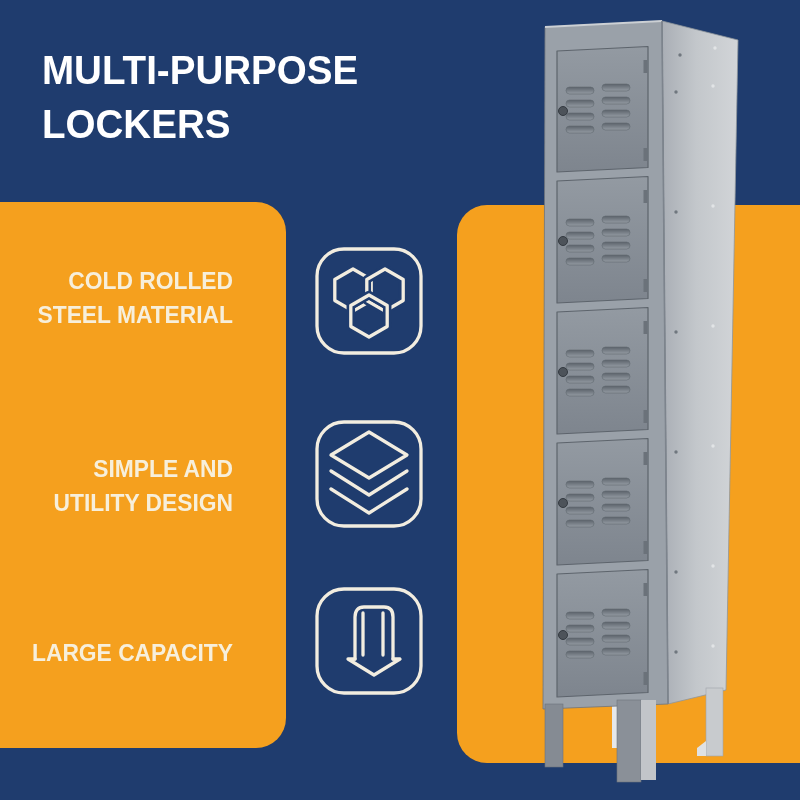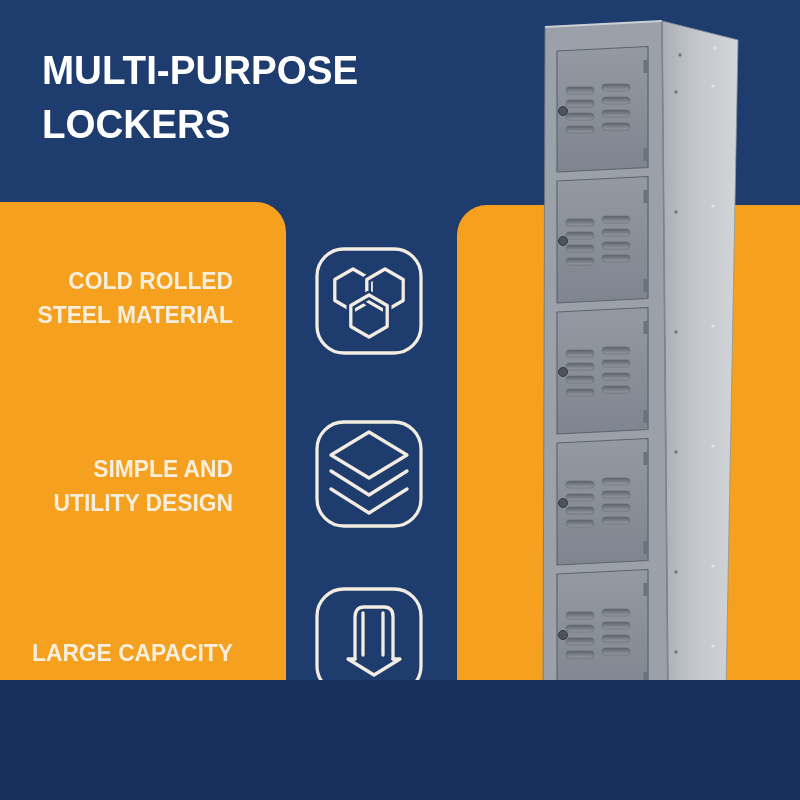--- a/index.html
+++ b/index.html
@@ -2,21 +2,21 @@
 <html><head>
 <meta charset="utf-8">
 <style>
   html,body{margin:0;padding:0;}
   body{
     width:800px;height:800px;overflow:hidden;
     font-family:"Liberation Sans",sans-serif;
     background:#16305c;
   }
   .canvas{
-    position:relative;width:800px;height:680px;overflow:hidden;
+    position:relative;width:800px;height:800px;overflow:hidden;
     background:#1f3c6e;
   }
   .panel{
     position:absolute;background:#f5a01e;border-radius:30px;
   }
   .panel-left{left:-36px;top:202px;width:322px;height:546px;}
   .panel-right{left:457px;top:205px;right:-40px;height:558px;}
   .title{
     position:absolute;left:42px;top:43px;z-index:3;
     color:#ffffff;font-size:41px;font-weight:800;line-height:54px;

